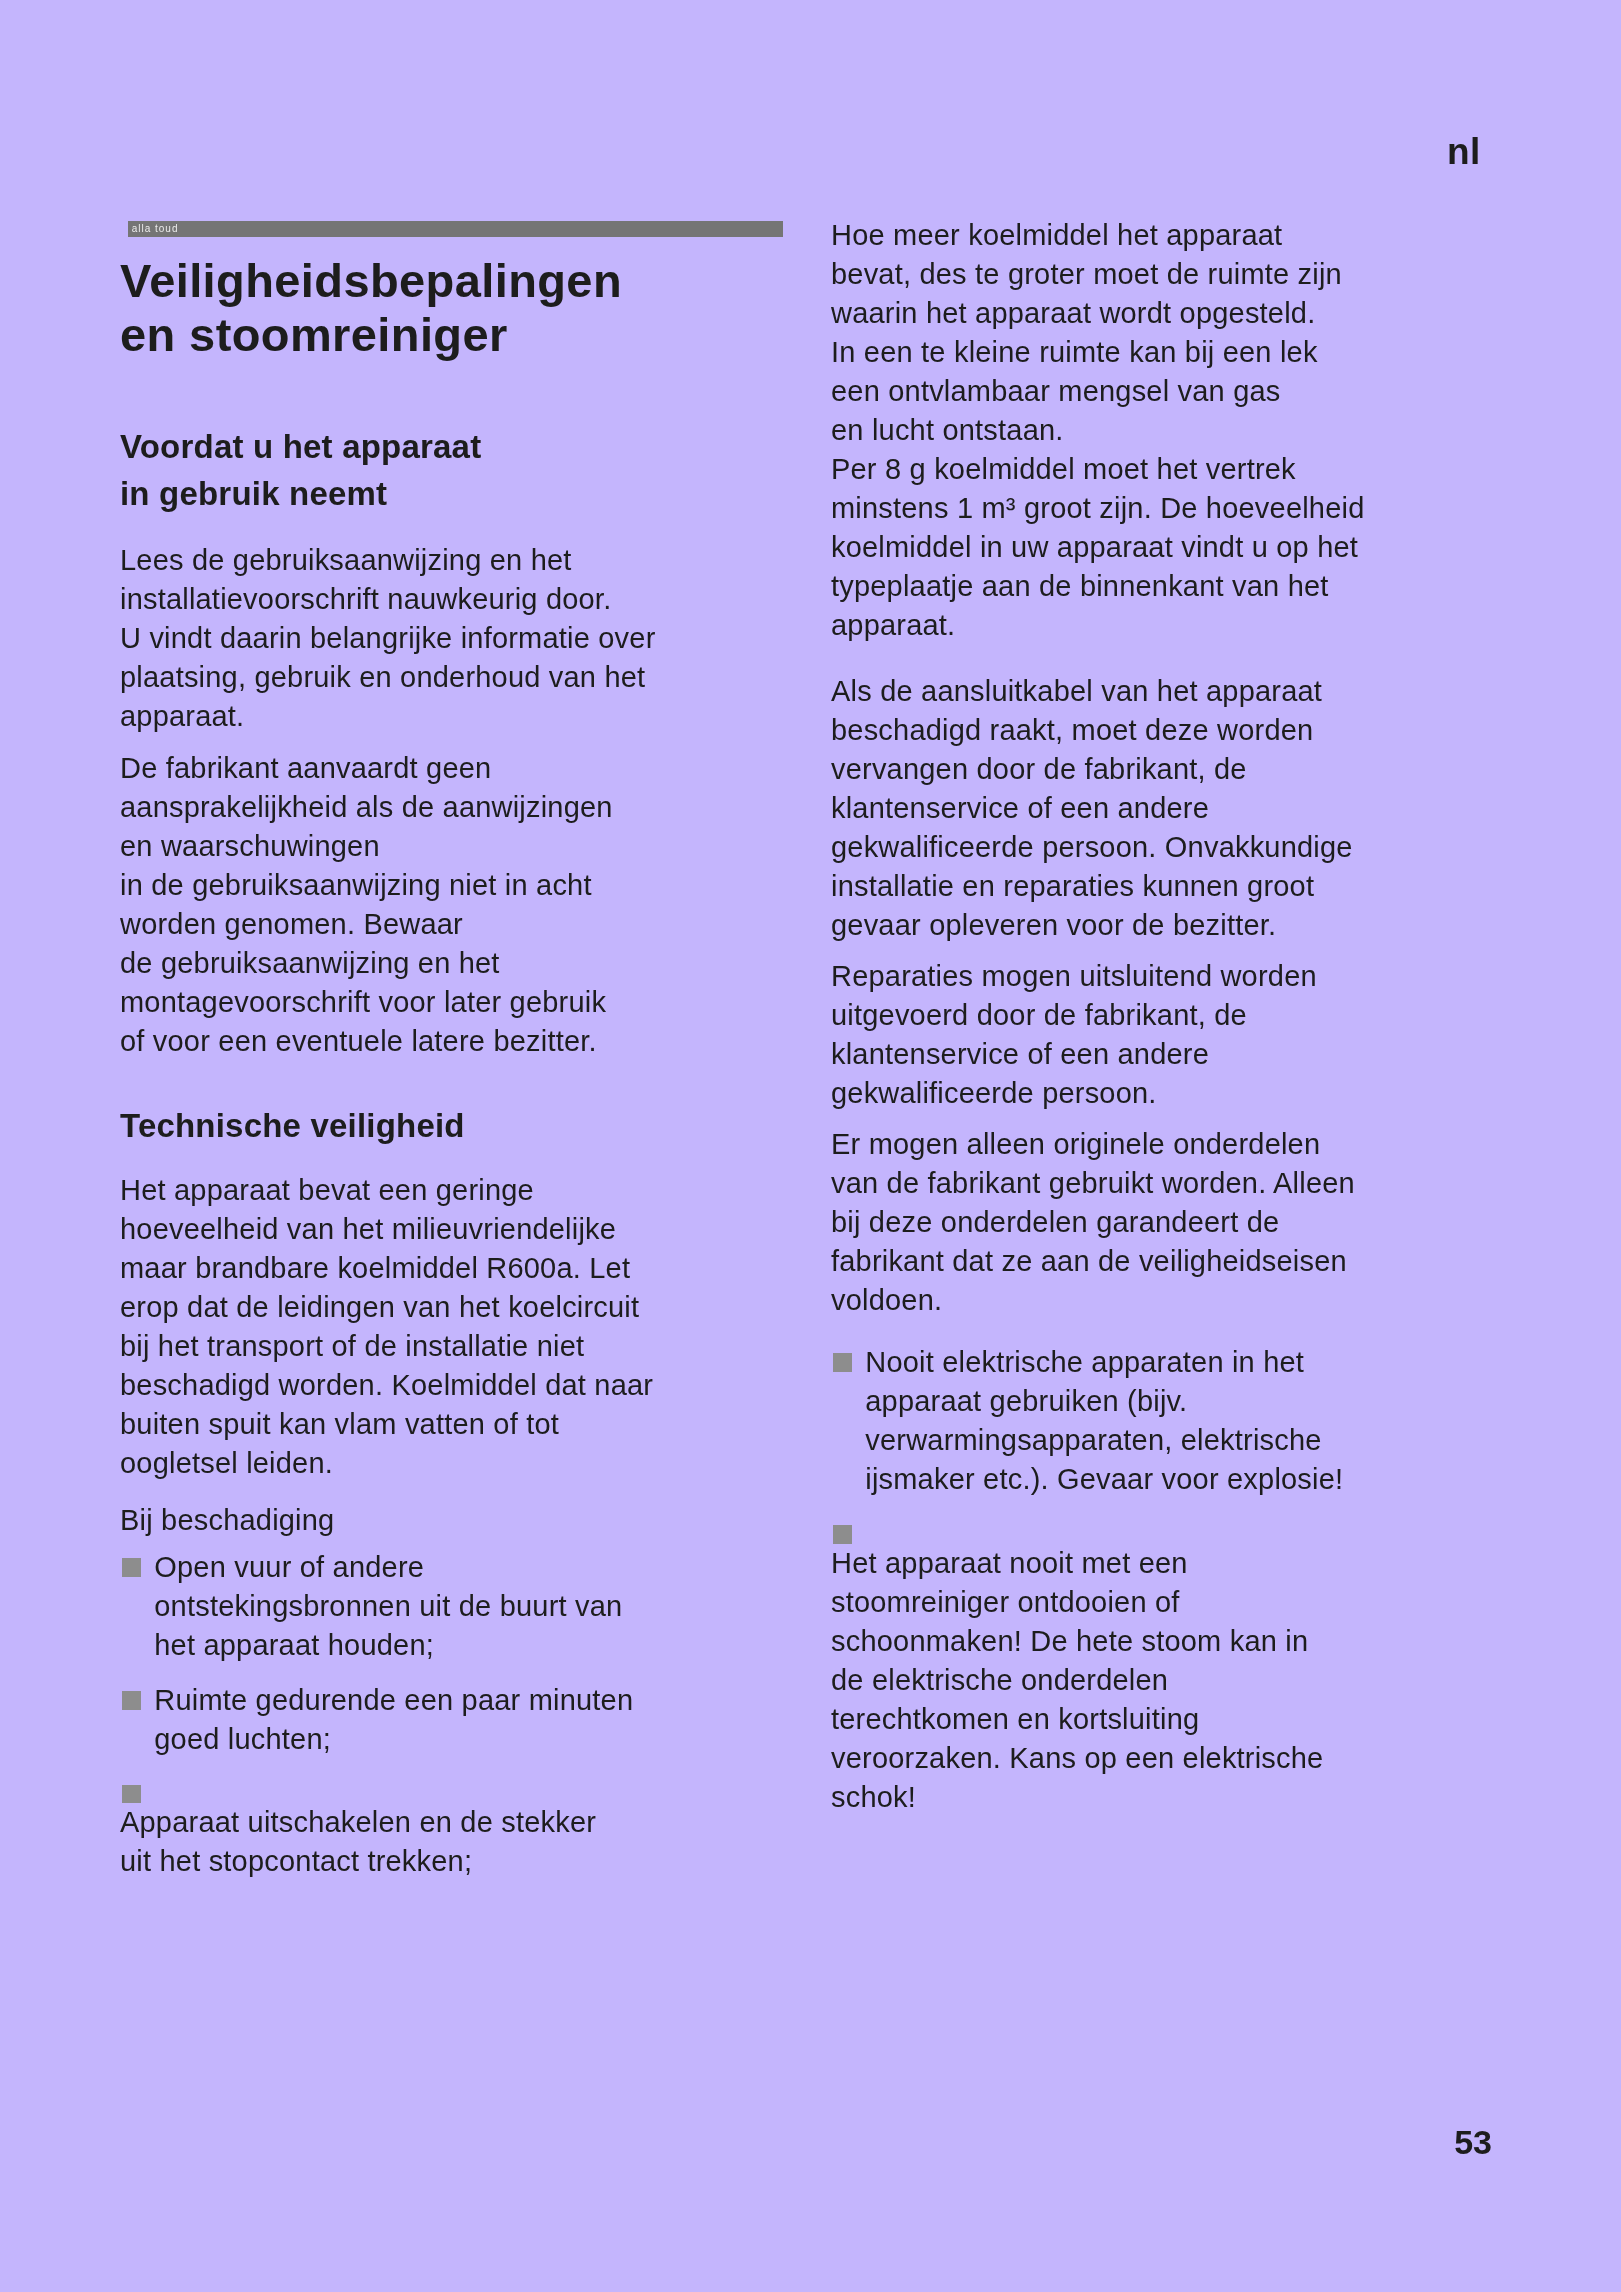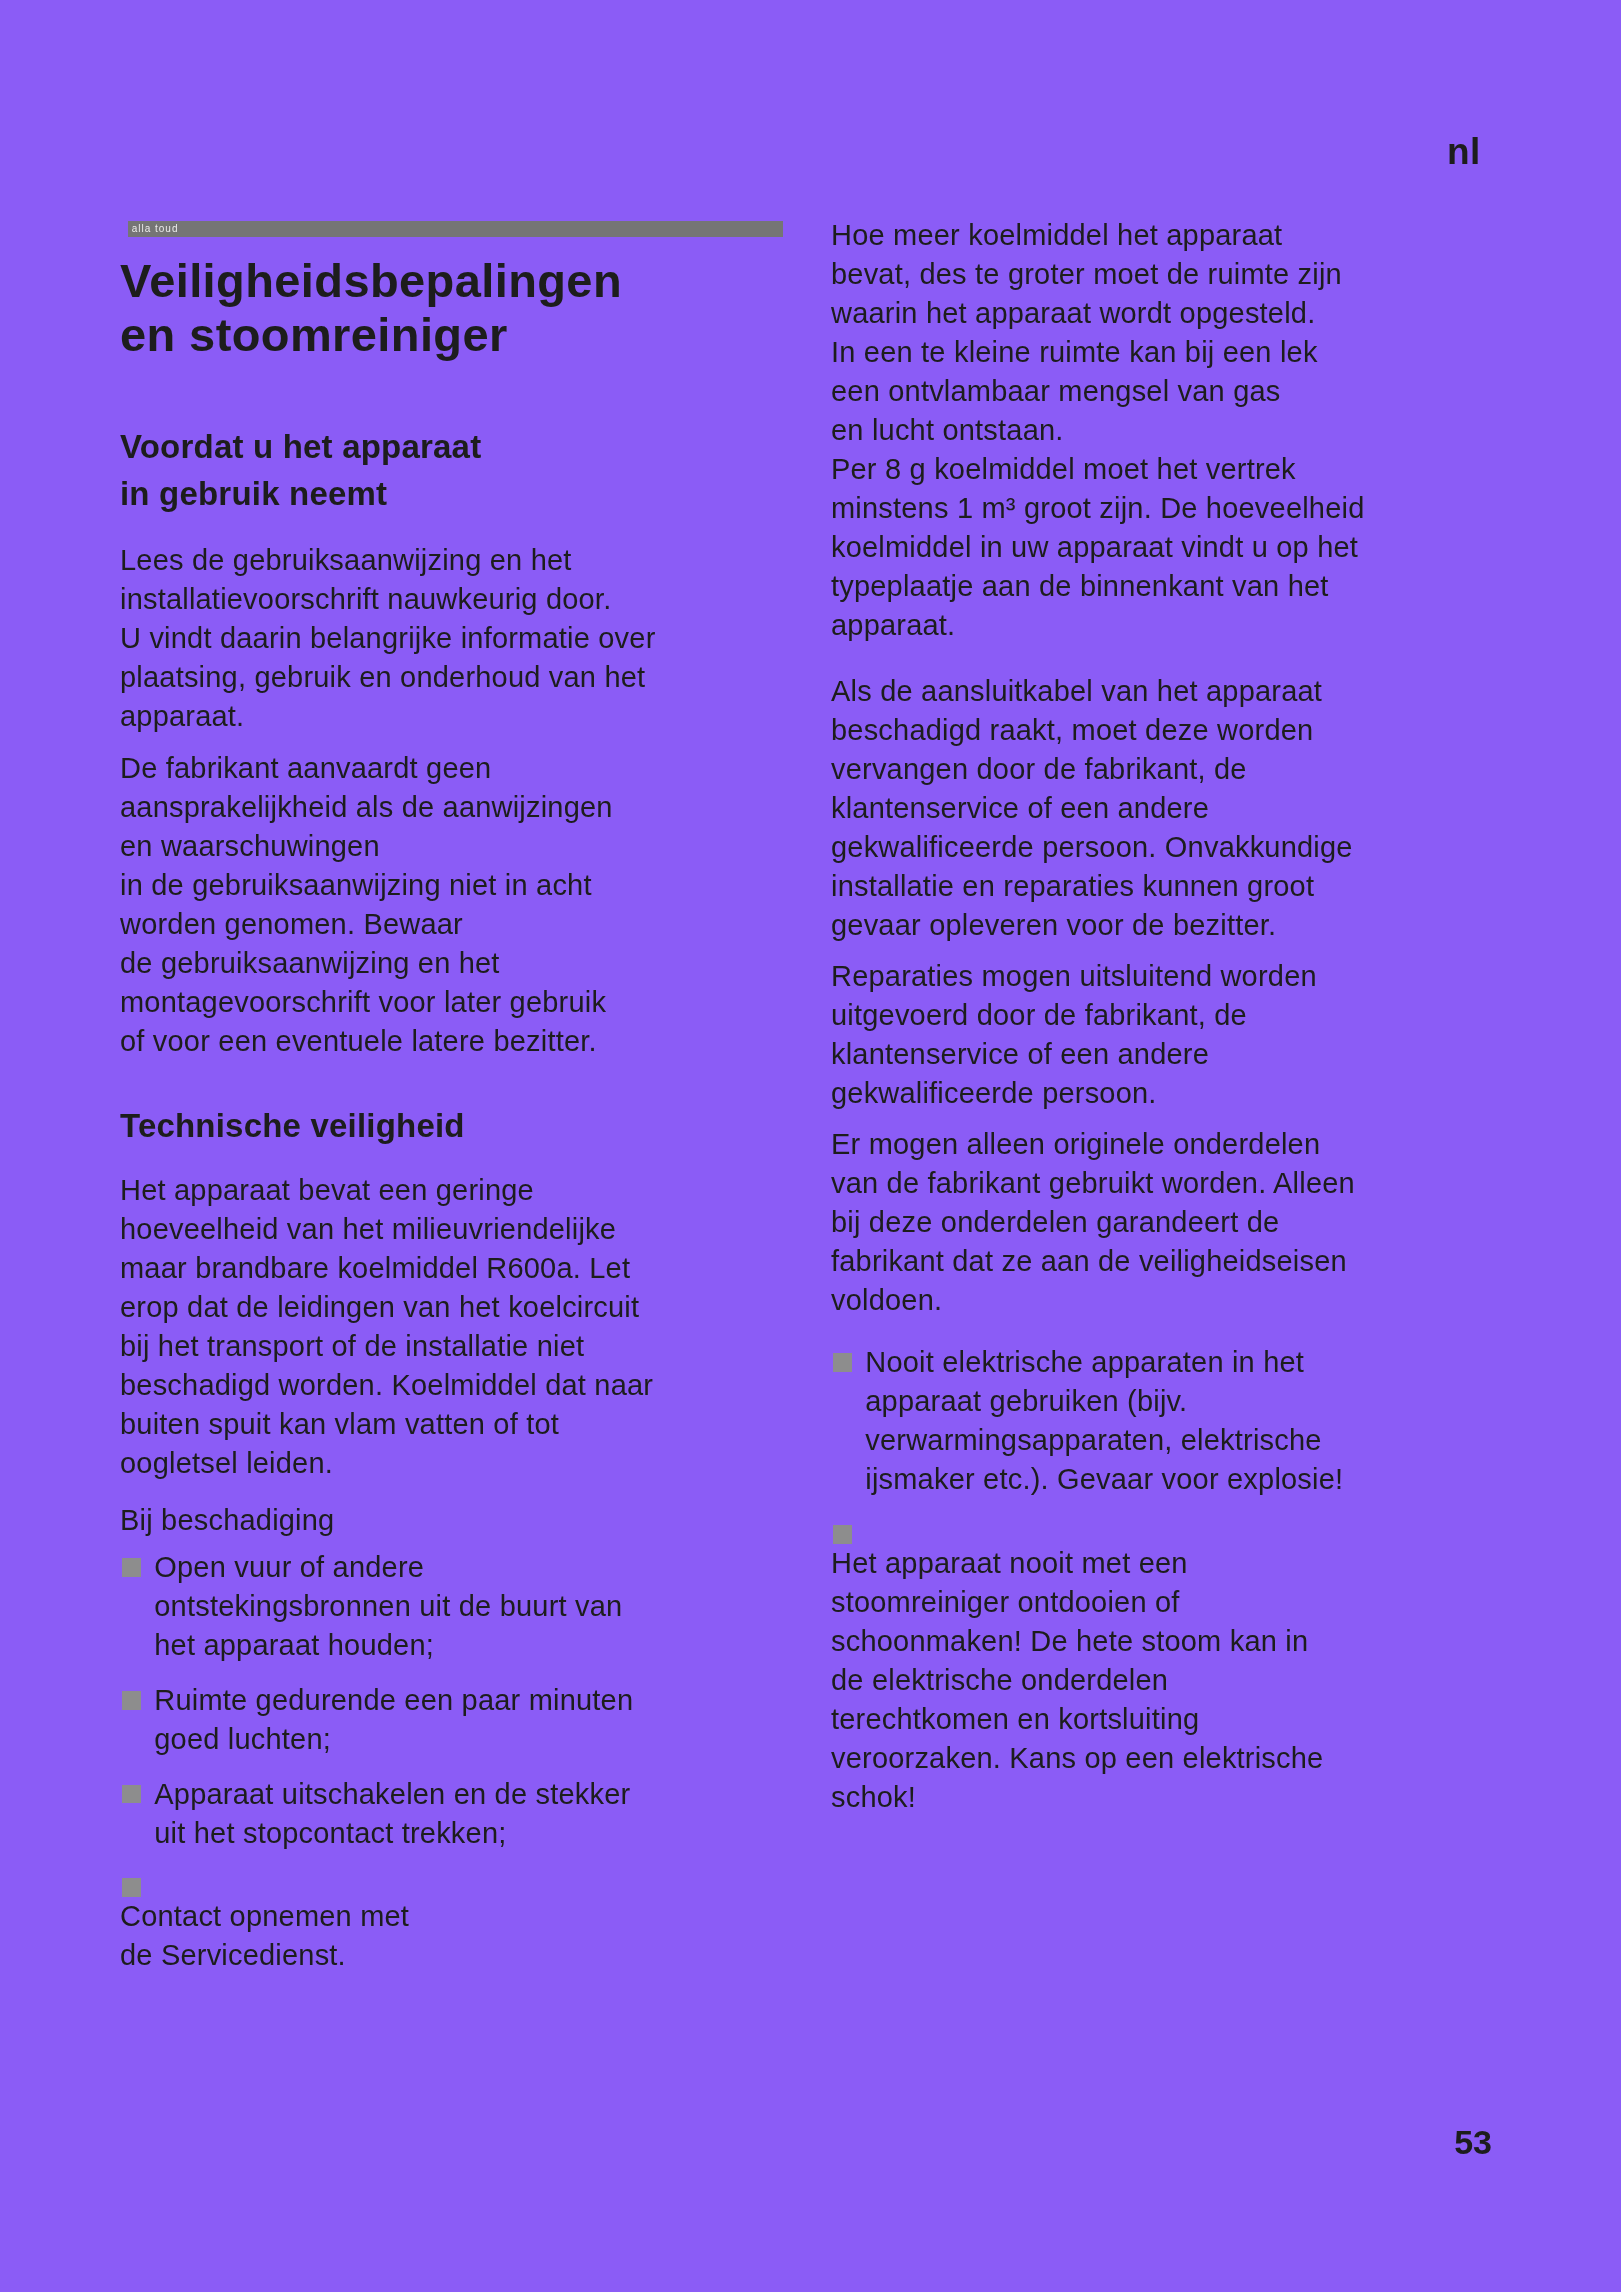--- a/index.html
+++ b/index.html
@@ -1,21 +1,21 @@
 <!DOCTYPE html>
 <html lang="nl"><head>
 <meta charset="utf-8">
 <title>Veiligheidsbepalingen en waarschuwingen</title>
 <style>
   html, body { margin: 0; padding: 0; background: #ffffff; }
   .page {
     position: relative;
     width: 1621px;
     height: 2293px;
-    background: #8b5cf6;
+    background: #c4b5fd;
     font-family: "Liberation Sans", sans-serif;
     color: #1d1d1d;
     overflow: hidden;
   }
   .pre { white-space: pre-line; }
 
   
   .lang-marker {
     position: absolute;
     top: 131px;
@@ -156,25 +156,20 @@
       </div>
       <div class="bullet">
         <span class="sq"></span>
         <span class="btext body pre">Ruimte gedurende een paar minuten
 goed luchten;</span>
       </div>
       <div class="bullet">
         <span class="sq"></span>
         <span class="btext body pre">Apparaat uitschakelen en de stekker
 uit het stopcontact trekken;</span>
-      </div>
-      <div class="bullet">
-        <span class="sq"></span>
-        <span class="btext body pre">Contact opnemen met
-de Servicedienst.</span>
       </div>
     </div>
   </div>
 
   <div class="right-col">
 
     <p class="body pre">Hoe meer koelmiddel het apparaat
 bevat, des te groter moet de ruimte zijn
 waarin het apparaat wordt opgesteld.
 In een te  kleine ruimte kan bij een lek

